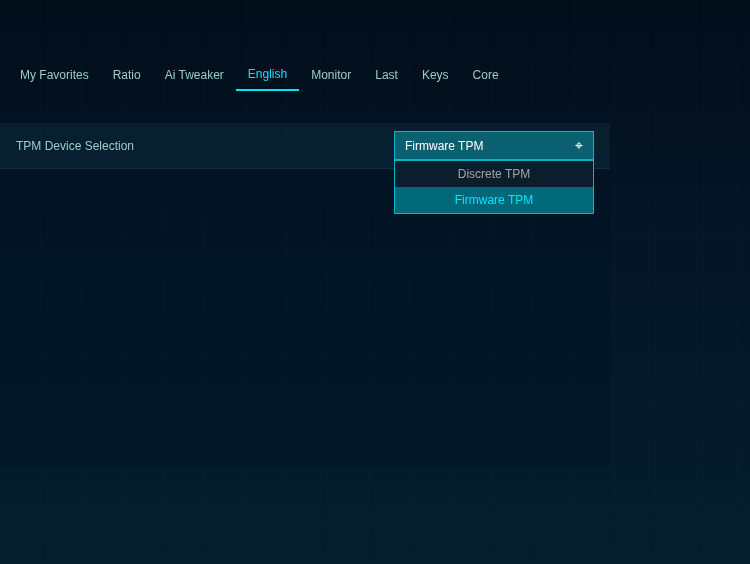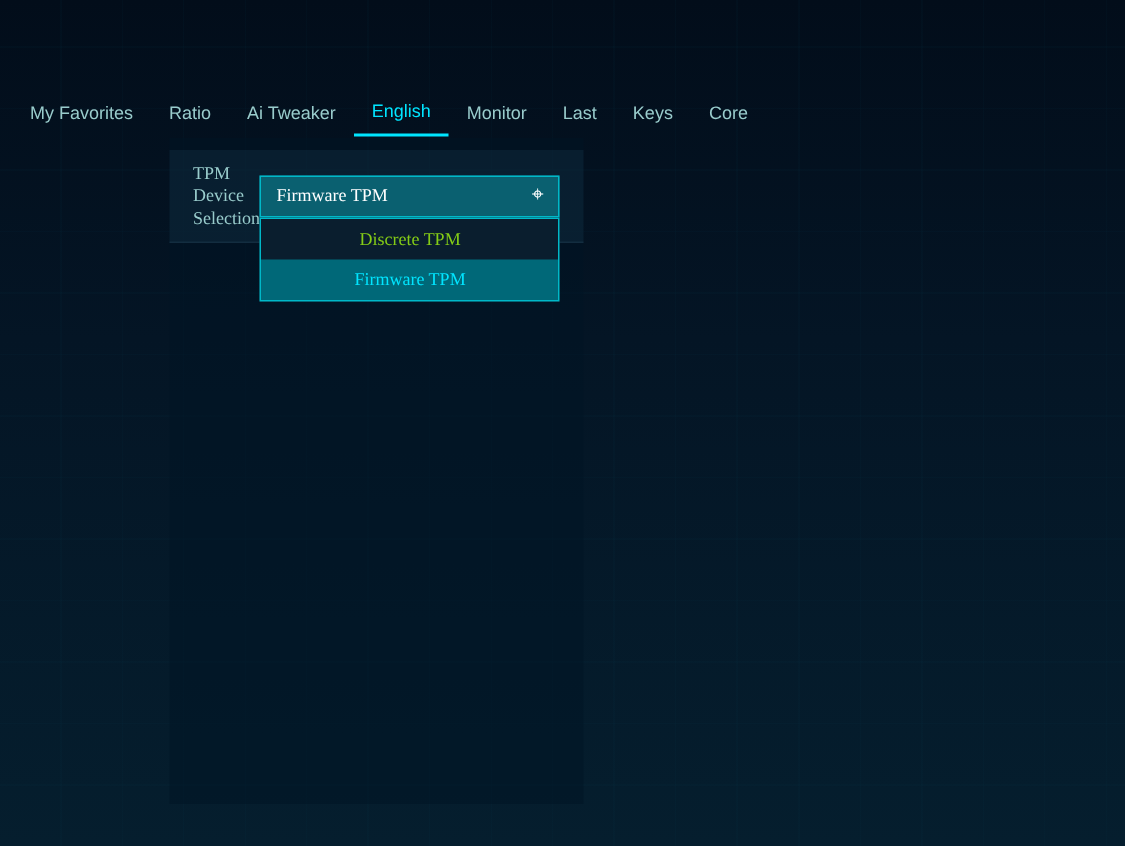--- a/index.html
+++ b/index.html
@@ -161,22 +161,21 @@
     .content-area {
       display: flex;
       flex: 1;
       overflow: hidden;
     }
 
     
     .left-panel {
       flex: 1;
       display: flex;
-      flex-direction: row;
-      font-family: Liberation Serif, serif;
+      flex-direction: column;
     }
 
     
     .breadcrumb {
       background: #071522;
       padding: 4px 12px;
       font-size: 11px;
       color: #7ab;
       display: flex;
       align-items: center;
@@ -239,21 +238,21 @@
       top: 100%;
       left: 0;
       min-width: 200px;
       background: #0d2535;
       border: 1px solid #00b8c8;
       z-index: 100;
     }
     .dropdown-option {
       padding: 6px 10px;
       font-size: 12px;
-      color: #84cc16;
+      color: #a3a3a3;
       cursor: pointer;
       background: #0a1e2e;
     }
     .dropdown-option.selected {
       background: #006878;
       color: #00e5ff;
     }
 
     
     .description-panel {

